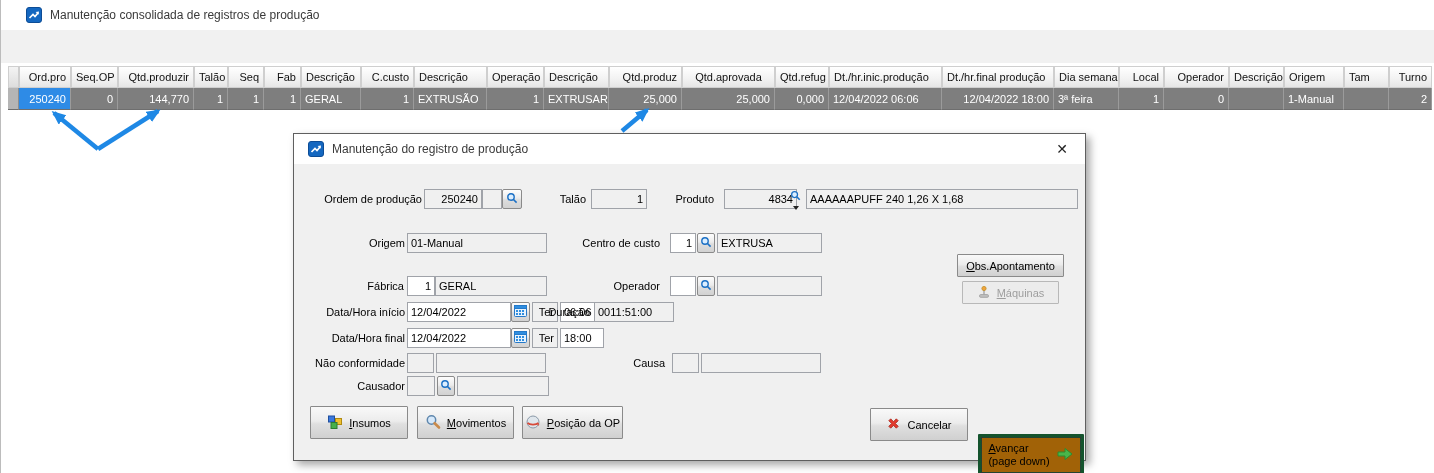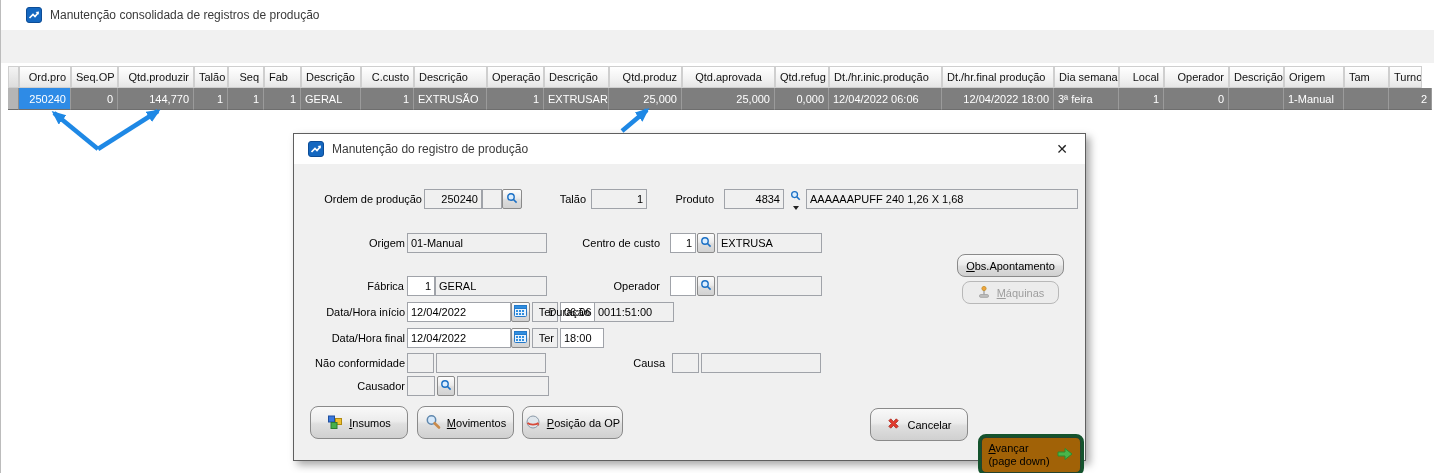--- a/index.html
+++ b/index.html
@@ -45,21 +45,21 @@
   .fld.right{text-align:right;}
   .fld.center{text-align:right;}
   .btn-sq{position:absolute;height:20px;width:20px;box-sizing:border-box;
           border:1px solid #8a8a8a;border-radius:2px;
           background:linear-gradient(#fdfdfd,#ececec 45%,#dddddd 55%,#d2d2d2);
           display:flex;align-items:center;justify-content:center;cursor:pointer;}
   .mini-search{position:absolute;width:15px;height:22px;display:flex;flex-direction:column;
                align-items:center;cursor:pointer;}
   .caret{width:0;height:0;border-left:3px solid transparent;border-right:3px solid transparent;
          border-top:4px solid #222;margin-top:1px;}
-  .btn{position:absolute;box-sizing:border-box;border:1px solid #8a8a8a;border-radius:8px;
+  .btn{position:absolute;box-sizing:border-box;border:1px solid #8a8a8a;border-radius:1px;
        background:linear-gradient(#f9f9f9,#ececec 45%,#dfdfdf 55%,#d0d0d0);
        font-size:11px;color:#000;display:flex;align-items:center;justify-content:center;
        gap:6px;cursor:pointer;}
   .btn.disabled{background:#ececec;border-color:#b8b8b8;color:#9e9e9e;cursor:default;}
   .btn.focused{border:4px solid #14532d;background:#a16207;outline:1px dotted #333;
                outline-offset:-4px;margin-top:32px;}
   .btn .two-line{display:flex;flex-direction:column;align-items:flex-start;line-height:13px;}
   u{text-decoration:underline;}
 </style>
 </head>
@@ -80,38 +80,38 @@
   <div class="toolbar-strip"></div>
 
   <div class="grid">
     <div class="grid-header-row" id="grid-header">
         <div class="gh gutter" style="width: 11px; text-align: left;"></div>
         <div class="gh" style="width: 52px; text-align: right;">Ord.pro</div>
         <div class="gh" style="width: 47px; text-align: right;">Seq.OP</div>
         <div class="gh" style="width: 76px; text-align: right;">Qtd.produzir</div>
         <div class="gh" style="width: 34px; text-align: right;">Talão</div>
         <div class="gh" style="width: 36px; text-align: right;">Seq</div>
-        <div class="gh" style="width: 37px; ">Fab</div>
+        <div class="gh" style="width: 37px; text-align: right;">Fab</div>
         <div class="gh" style="width: 60px; text-align: left;">Descrição</div>
         <div class="gh" style="width: 53px; text-align: right;">C.custo</div>
         <div class="gh" style="width: 73px; text-align: left;">Descrição</div>
         <div class="gh" style="width: 57px; text-align: right;">Operação</div>
         <div class="gh" style="width: 65px; text-align: left;">Descrição</div>
         <div class="gh" style="width: 73px; text-align: right;">Qtd.produz</div>
         <div class="gh" style="width: 93px; text-align: center;">Qtd.aprovada</div>
         <div class="gh" style="width: 54px; text-align: right;">Qtd.refug</div>
         <div class="gh" style="width: 113px; text-align: left;">Dt./hr.inic.produção</div>
         <div class="gh" style="width: 112px; text-align: left;">Dt./hr.final produção</div>
         <div class="gh" style="width: 65px; text-align: left;">Dia semana</div>
         <div class="gh" style="width: 45px; text-align: right;">Local</div>
         <div class="gh" style="width: 65px; text-align: right;">Operador</div>
         <div class="gh" style="width: 55px; text-align: left;">Descrição</div>
         <div class="gh" style="width: 60px; text-align: left;">Origem</div>
         <div class="gh" style="width: 45px; text-align: left;">Tam</div>
-        <div class="gh" style="width: 33px; text-align: right;">Turno</div>
+        <div class="gh" style="width: 43px; text-align: right;">Turno</div>
       </div>
     <div class="grid-data-row" id="grid-row">
         <div class="gc gutter-cell" style="width: 11px; text-align: left;"></div>
         <div class="gc sel" style="width: 52px; text-align: right;">250240</div>
         <div class="gc" style="width: 47px; text-align: right;">0</div>
         <div class="gc" style="width: 76px; text-align: right;">144,770</div>
         <div class="gc" style="width: 34px; text-align: right;">1</div>
         <div class="gc" style="width: 36px; text-align: right;">1</div>
         <div class="gc" style="width: 37px; text-align: right;">1</div>
         <div class="gc" style="width: 60px; text-align: left;">GERAL</div>
@@ -163,21 +163,21 @@
     <div class="fld" style="left:188px;top:55px;width:20px"></div>
     <div class="btn-sq" style="left:208px;top:55px">
       <span><svg viewBox="0 0 12 12" width="12" height="12">
             <circle cx="5" cy="5" r="3.2" fill="#dbeeff" stroke="#1a6fc4" stroke-width="1.4"></circle>
             <line x1="7.5" y1="7.5" x2="10.6" y2="10.6" stroke="#1a6fc4" stroke-width="1.6"></line>
           </svg></span>
     </div>
     <div class="lbl" style="left:250px;top:55px;width:42px">Talão</div>
     <div class="fld right" style="left:297px;top:55px;width:56px">1</div>
     <div class="lbl" style="left:365px;top:55px;width:55px">Produto</div>
-    <div class="fld right" style="left:430px;top:55px;width:60px">4834</div>
+    <div class="fld right" style="left:430px;top:55px;width:73px">4834</div>
     <div class="mini-search" style="left:494px;top:53px">
       <span><svg viewBox="0 0 12 12" width="11" height="11">
             <circle cx="5" cy="5" r="3.2" fill="#dbeeff" stroke="#1a6fc4" stroke-width="1.4"></circle>
             <line x1="7.5" y1="7.5" x2="10.6" y2="10.6" stroke="#1a6fc4" stroke-width="1.6"></line>
           </svg></span>
       <span class="caret"></span>
     </div>
     <div class="fld" style="left:512px;top:55px;width:272px">AAAAAAPUFF 240 1,26 X 1,68</div>
 
     <div class="lbl" style="left:20px;top:99px;width:91px">Origem</div>

